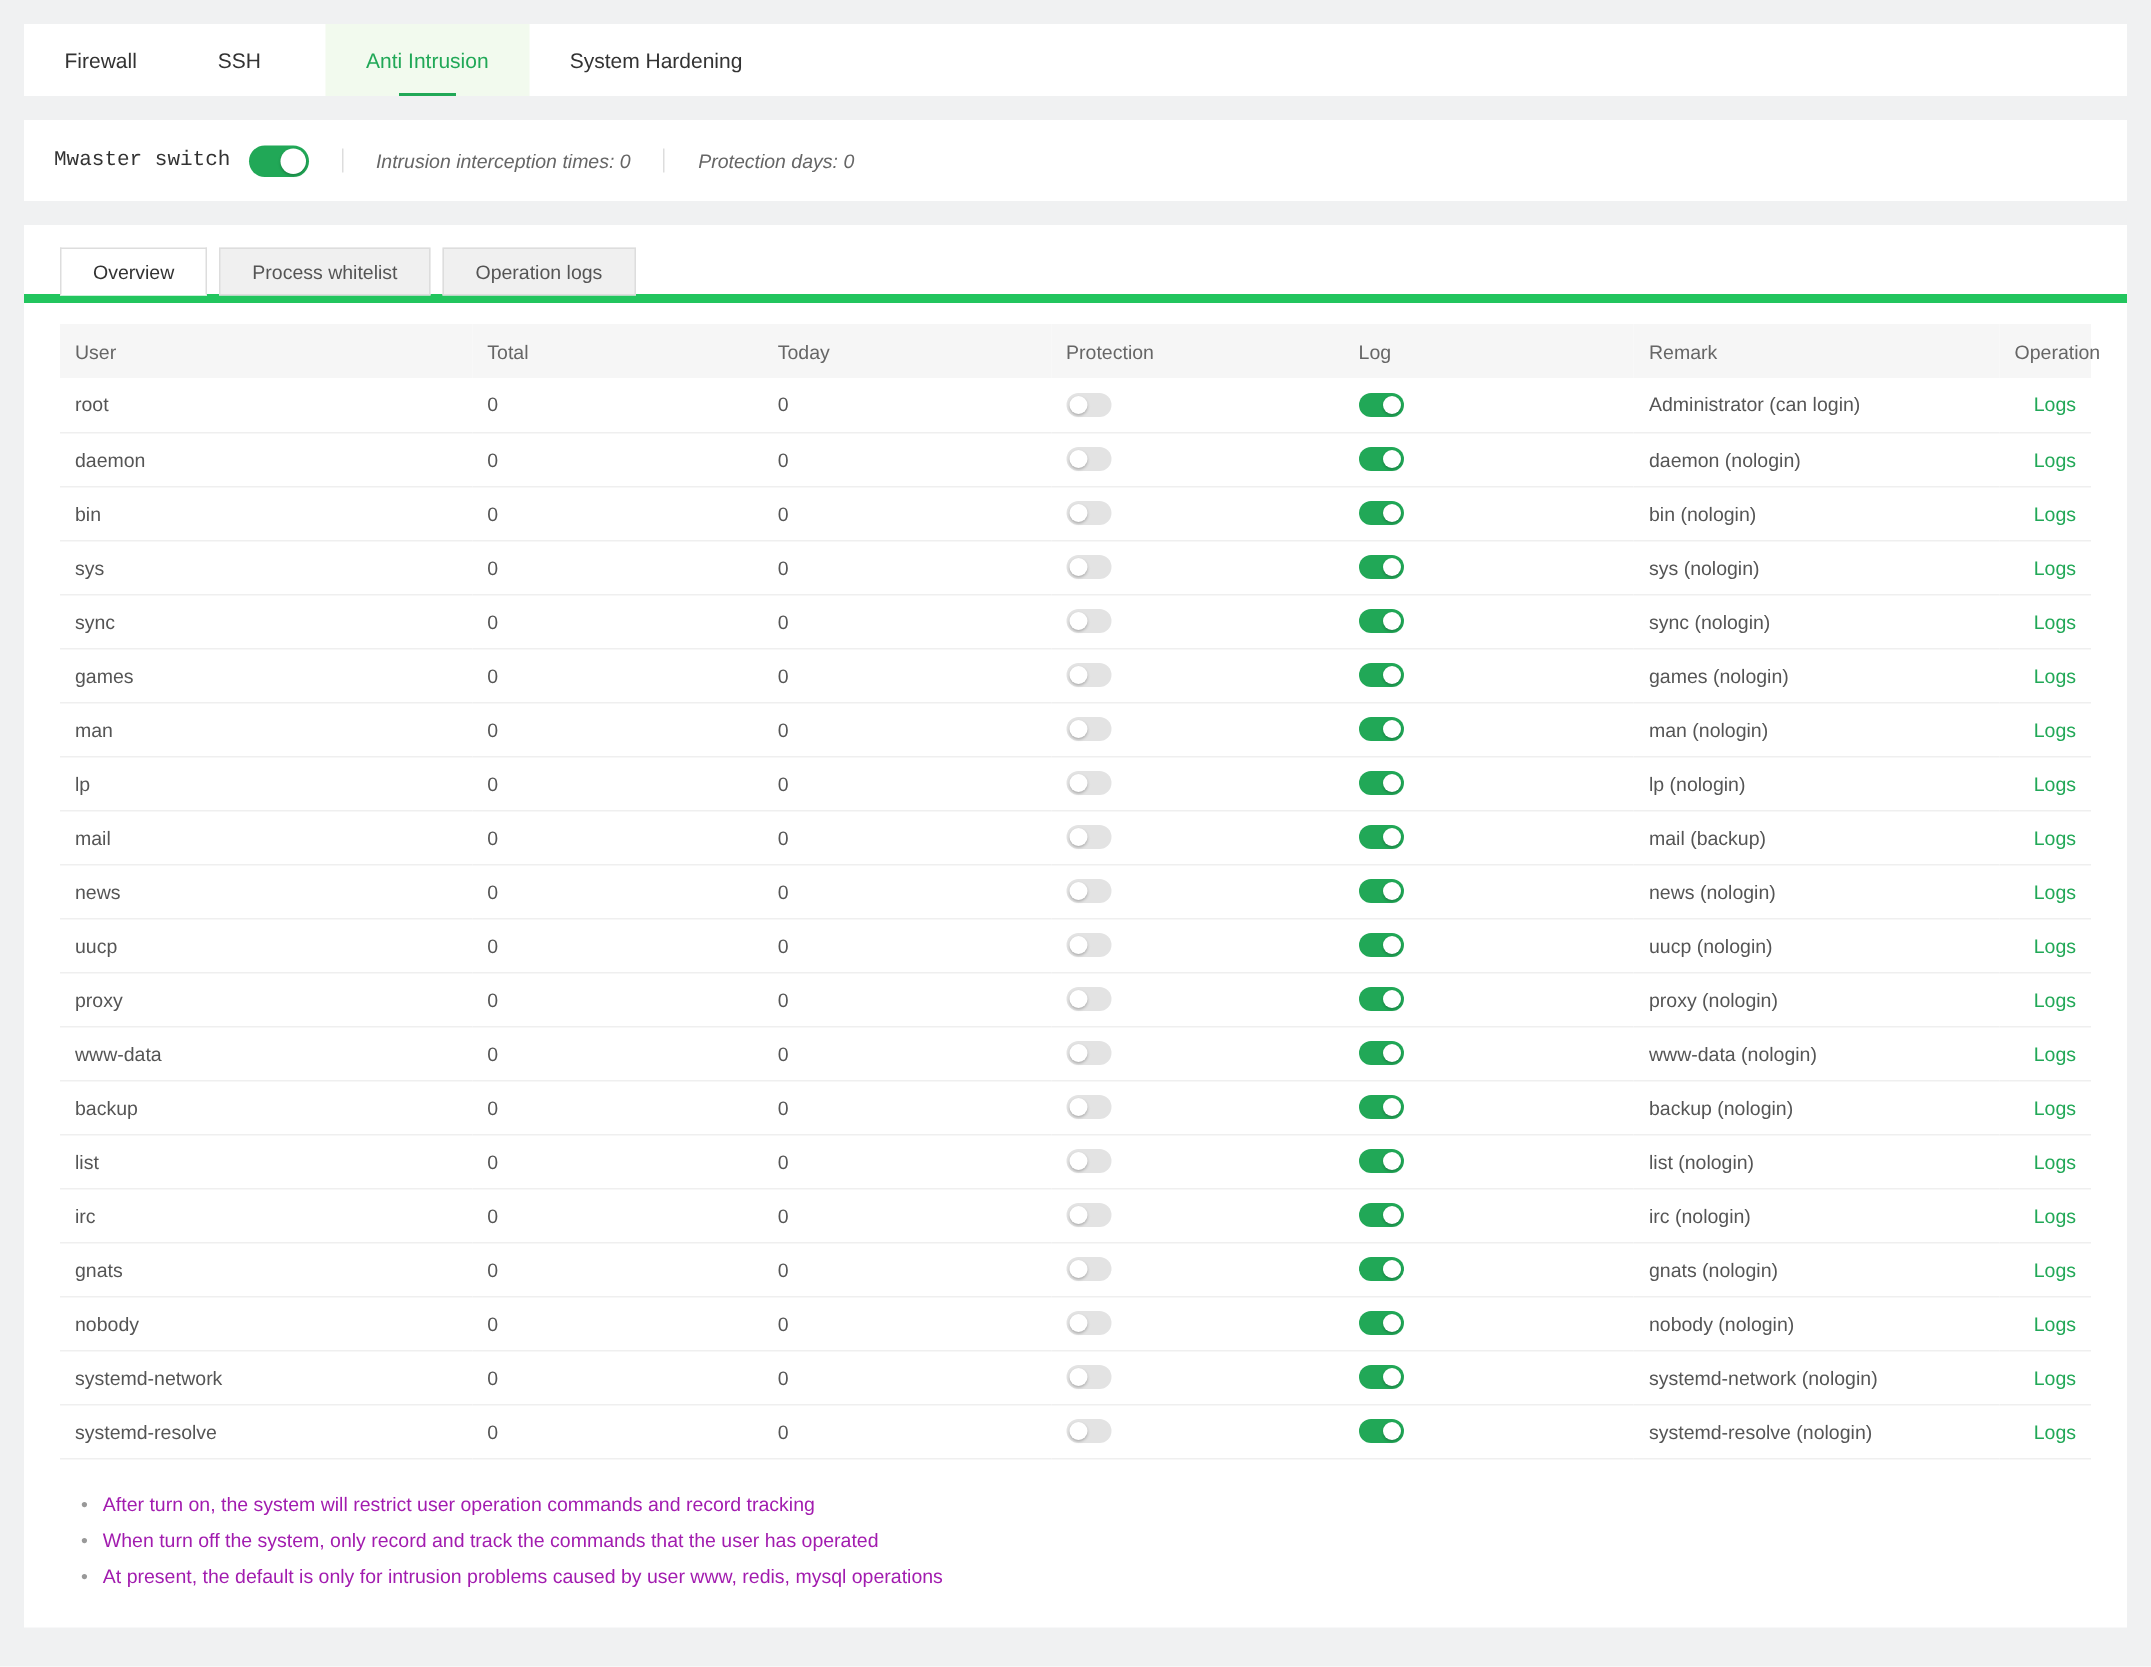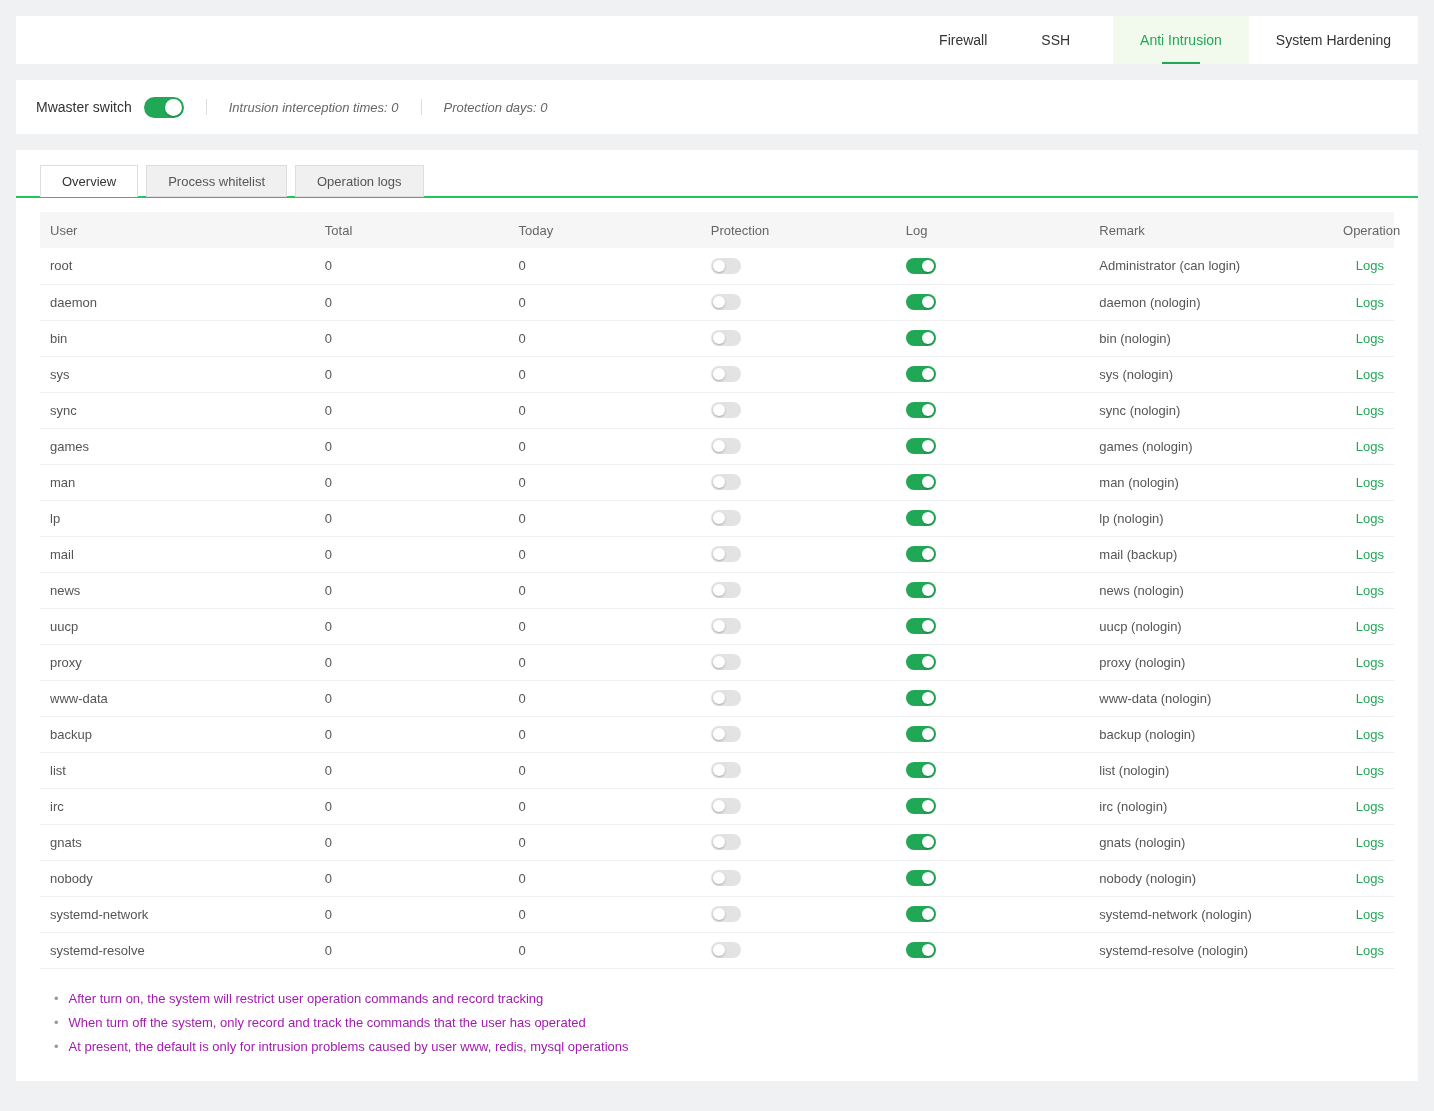--- a/index.html
+++ b/index.html
@@ -10,61 +10,61 @@
   body{
     margin:0;
     background:#f0f1f2;
     font-family:"Liberation Sans", sans-serif;
     color:#555;
   }
   .page{width:1434px; padding:16px; margin:0 auto;}
   .card{background:#fff;}
 
   
-  .tabbar{display:flex; margin-bottom:16px;justify-content:flex-end;}
+  .tabbar{display:flex; margin-bottom:16px;}
   .tab{
     position:relative;
     padding:0 27px;
     line-height:48px;
     font-size:14px;
     color:#333;
     cursor:pointer;
     white-space:nowrap;
   }
   .tab.active{color:var(--accent); background:var(--accent-soft);margin-left:16px;}
   .tab.active::after{
     content:"";
     position:absolute; left:50%; transform:translateX(-50%);
     bottom:0; width:38px; height:2px; background:var(--accent);
   }
 
   
   .toolbar{display:flex; align-items:center; height:54px; padding:0 20px; margin-bottom:16px;}
-  .switch-label{font-size:14px; color:#333; margin-right:12px;}
+  .switch-label{font-size:14px; color:#333; margin-right:12px;font-family:Liberation Mono, monospace;}
   .vdiv{width:1px; height:16px; background:#ddd; margin:0 22px;}
   .stat{font-size:13px; color:#666;font-style:italic;}
 
   
   .toggle{display:inline-block; position:relative; border-radius:999px; vertical-align:middle; cursor:pointer;}
   .toggle .knob{
     position:absolute; top:2px; background:#fff; border-radius:50%;
     box-shadow:0 1px 2px rgba(0,0,0,.25);
   }
   .toggle.sm{width:30px; height:16px;}
   .toggle.sm .knob{width:12px; height:12px;}
   .toggle.lg{width:40px; height:21px;}
   .toggle.lg .knob{width:17px; height:17px;}
   .toggle.on{background:var(--accent);}
   .toggle.on .knob{right:2px;}
   .toggle.off{background:#e3e3e3;}
   .toggle.off .knob{left:2px;}
 
   
   .main{padding-bottom:22px;}
-  .subtabs{display:flex; gap:8px; padding:15px 24px 0; border-bottom:2px solid #22c55e;}
+  .subtabs{display:flex; gap:8px; padding:15px 24px 0; border-bottom:6px solid #22c55e;}
   .subtab{
     font-size:13px; color:#555;
     padding:0 21px; height:32px; line-height:31px;
     background:#f0f0f0; border:1px solid #ddd;
     margin-bottom:-1px; cursor:pointer; white-space:nowrap;
   }
   .subtab.active{background:#fff; border-bottom-color:#fff; color:#333;}
 
   
   .table-wrap{padding:14px 24px 0;}

